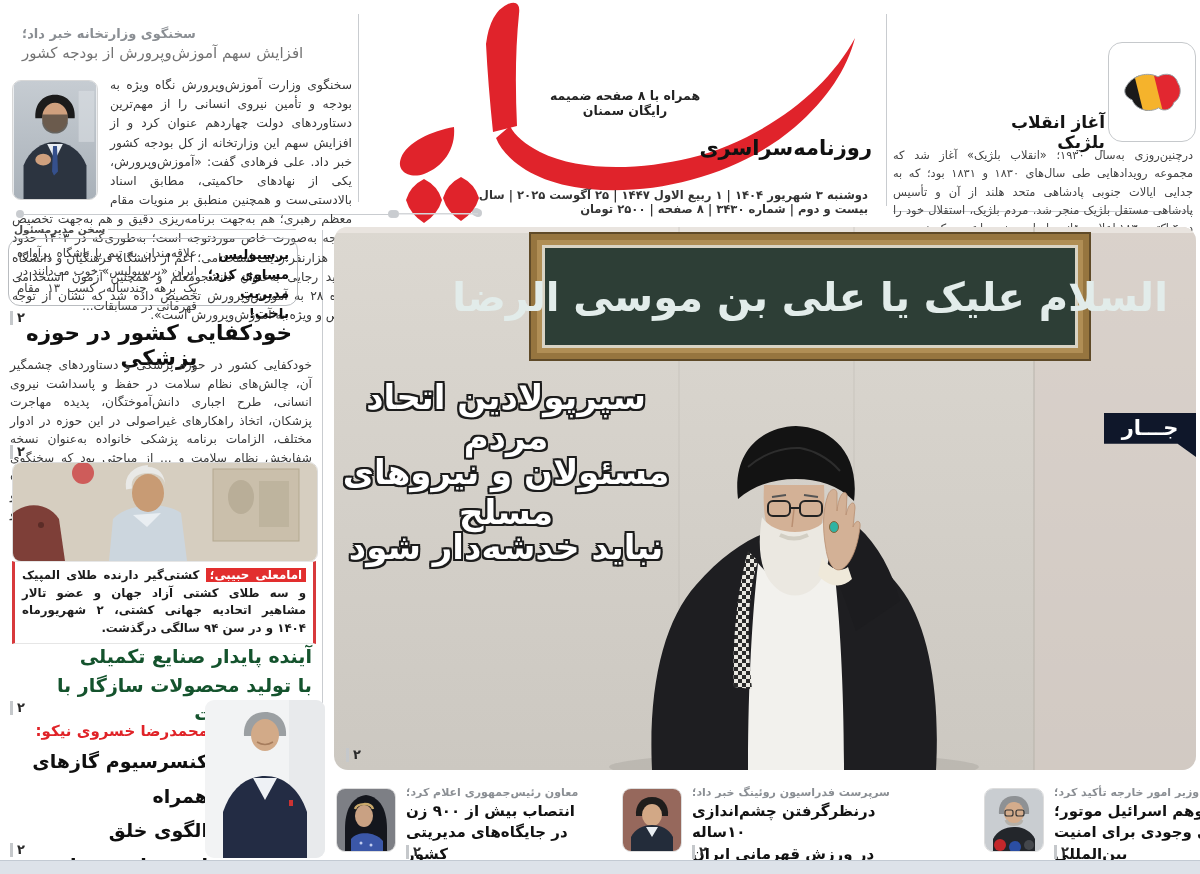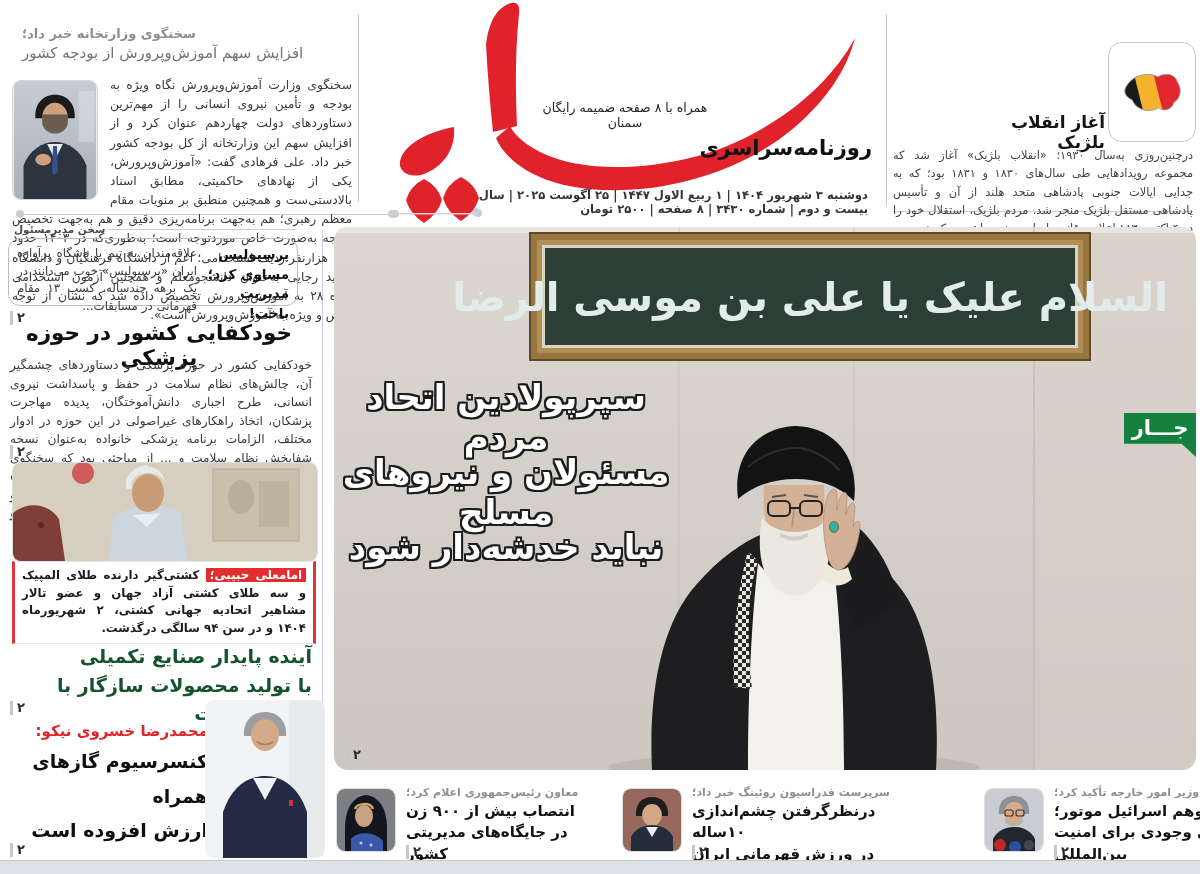--- a/index.html
+++ b/index.html
@@ -16,21 +16,21 @@
   .outline{color:#fff;font-weight:bold;
     text-shadow:-2px -2px 0 #1c1c1c,2px -2px 0 #1c1c1c,-2px 2px 0 #1c1c1c,2px 2px 0 #1c1c1c,
                 -2px 0 0 #1c1c1c,2px 0 0 #1c1c1c,0 -2px 0 #1c1c1c,0 2px 0 #1c1c1c;}
   .photo{border-radius:9px;overflow:hidden;display:block;}
   
   #tl-kicker{left:22px;top:26px;font-size:13px;}
   #tl-title{left:22px;top:44px;font-size:15px;font-weight:normal;color:#737373;}
   #tl-body{left:12px;top:76px;width:340px;font-size:12.3px;line-height:1.56;color:#3a3a3a;}
   #tl-photo{float:left;width:84px;height:118px;margin:4px 12px 2px 0;border:1px solid #d7d7d7;}
   
-  #supplement{left:540px;top:100px;width:170px;font-size:12.5px;font-weight:normal;color:#222;text-align:center;}
+  #supplement{left:540px;top:88px;width:170px;font-size:12.5px;font-weight:bold;color:#222;text-align:center;}
   #paper-type{left:712px;top:136px;width:160px;font-size:21px;font-weight:bold;color:#111;text-align:center;}
   #dateline{left:468px;top:188px;width:400px;font-size:11.6px;color:#333;font-weight:bold;text-align:right;}
   
   #tr-title{left:985px;top:112px;width:120px;font-size:17px;font-weight:bold;color:#141414;text-align:right;}
   #tr-body{left:893px;top:146px;width:300px;font-size:11.4px;line-height:1.6;color:#444;}
   #belgium-box{left:1108px;top:42px;width:86px;height:98px;border:1px solid #c6c9cc;border-radius:14px;
                display:flex;align-items:center;justify-content:center;background:#fff;}
   
   #ed-label{left:14px;top:223px;font-size:10.5px;font-weight:bold;color:#4a4a4a;}
   #ed-line{left:108px;top:229px;width:188px;height:1px;}
@@ -46,21 +46,21 @@
             line-height:1.5;color:#1c1c1c;font-weight:bold;text-align:justify;}
   #obit-name{background:#e22e2e;color:#fff;padding:0 4px;}
   #ind-title{left:8px;top:642px;width:304px;text-align:right;font-size:19px;line-height:1.5;font-weight:bold;color:#14532d;}
   #gas-kicker{left:8px;top:722px;width:200px;font-size:15px;font-weight:bold;color:#e02328;}
   #gas-title{left:8px;top:744px;width:200px;text-align:right;font-size:19px;line-height:1.82;font-weight:bold;color:#0f0f0f;}
   #gas-photo{left:205px;top:700px;width:120px;height:158px;}
   
   #lead{left:334px;top:227px;width:862px;height:543px;border-radius:14px;overflow:hidden;}
   #lead-kicker{left:40px;top:102px;width:260px;text-align:center;font-size:17px;}
   .lead-line{position:absolute;left:4px;width:336px;text-align:center;font-size:34px;}
-  #lead-tag{right:0;top:186px;width:72px;height:44px;background:#15803d;color:#fff;font-weight:bold;font-size:21px;
+  #lead-tag{right:0;top:186px;width:92px;height:44px;background:#0f172a;color:#fff;font-weight:bold;font-size:21px;
             text-align:center;line-height:31px;clip-path:polygon(0 0,100% 0,100% 100%,80% 70%,0 70%);}
   #lead-page{left:12px;top:520px;}
   
   .brow{position:absolute;top:786px;width:280px;height:72px;}
   .brow .ph{position:absolute;left:0;top:2px;width:58px;height:62px;border:1px solid #ddd;}
   .brow .txt{position:absolute;left:70px;top:0;width:205px;direction:rtl;text-align:left;}
   .brow .k{font-size:11px;margin-bottom:2px;}
   .brow .t{font-size:15px;line-height:1.42;font-weight:bold;color:#121212;}
   .brow .pagemark{position:absolute;left:70px;top:58px;}
   #footer-bar{left:0;top:860px;width:1200px;height:14px;background:#dde2e9;border-top:1px solid #c3cad3;}
@@ -179,20 +179,21 @@
   <div>آینده پایدار صنایع تکمیلی</div>
   <div>با تولید محصولات سازگار با محیط زیست</div>
 </div>
 <div class="abs pagemark" style="left:10px;top:700px;">
     <span>۲</span>
   </div>
 
 <div class="abs rtl" id="gas-kicker">محمدرضا خسروی نیکو:</div>
 <div class="abs rtl" id="gas-title">
   <div>کنسرسیوم گازهای همراه</div>
+  <div>الگوی خلق</div>
   <div>ارزش افزوده است</div>
 </div>
 <span class="abs photo" id="gas-photo">
   <svg width="120" height="158" viewBox="0 0 120 158">
     <rect width="120" height="158" fill="#f2f3f4"></rect>
     <rect x="84" width="36" height="158" fill="#e8eaec"></rect>
     <path d="M60,12 C46,12 38,22 39,36 L81,36 C82,22 74,12 60,12 Z" fill="#9b9fa2"></path>
     <ellipse cx="60" cy="35" rx="14" ry="16" fill="#d2aa88"></ellipse>
     <path d="M52,42 Q60,47 68,42" stroke="#a67c5c" stroke-width="1.5" fill="none"></path>
     <path d="M18,158 L18,112 C26,88 42,76 60,76 C78,76 94,88 102,112 L102,158 Z" fill="#232c44"></path>

